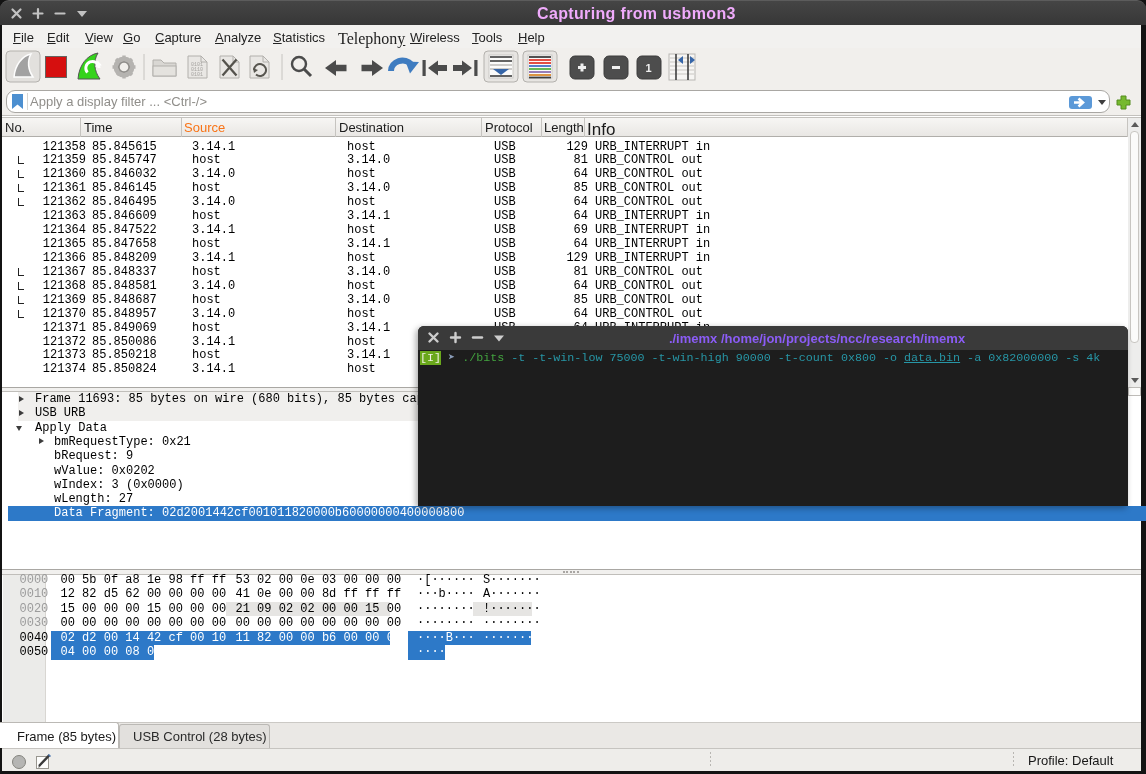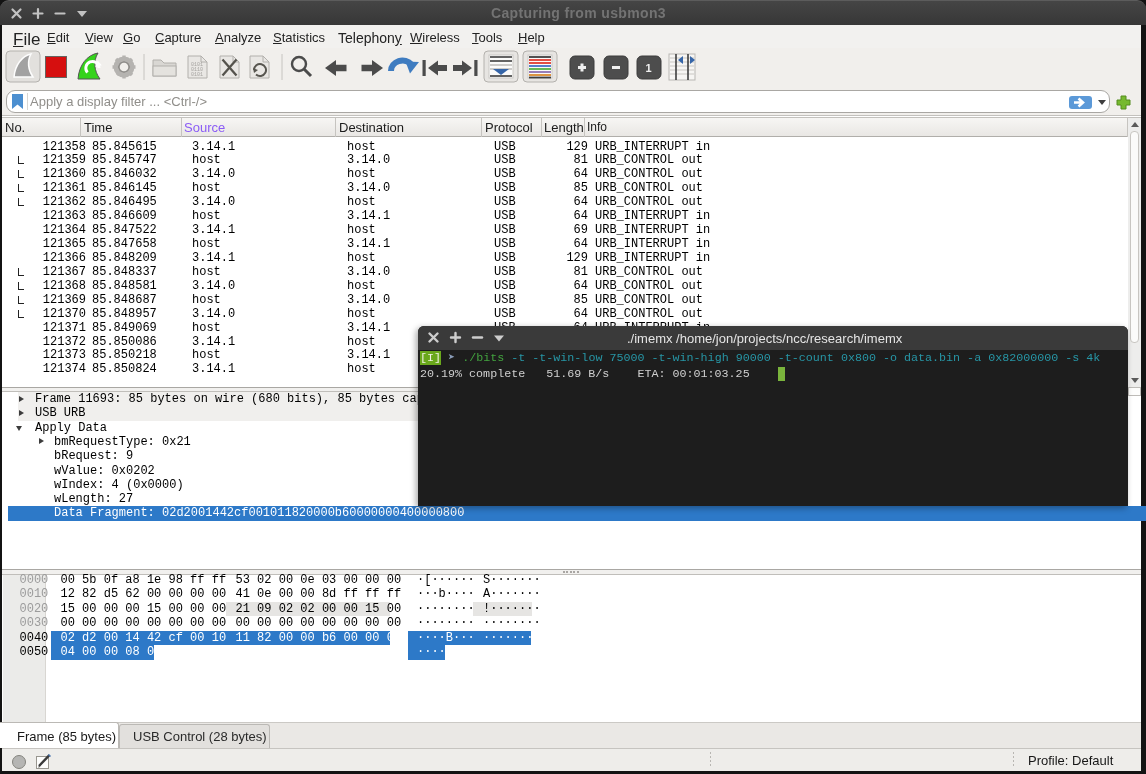--- a/index.html
+++ b/index.html
@@ -10,39 +10,39 @@
 .tri-r { width:0; height:0; border-left:5px solid #3c3c3c; border-top:3.5px solid transparent; border-bottom:3.5px solid transparent; }
 .tri-d { width:0; height:0; border-top:5px solid #3c3c3c; border-left:3.5px solid transparent; border-right:3.5px solid transparent; }
 .lmark { width:6px; height:8px; border-left:1px solid #222; border-bottom:1px solid #222; }
 </style></head><body>
 <div id="win">
 
 <div class="abs" style="left:0;top:0;width:1146px;height:774px;background:#131313;"></div>
 <div class="abs" style="left:2px;top:25px;width:1139px;height:746px;background:#fff;"></div>
 
 <div class="abs" style="left:0;top:0;width:1146px;height:25px;background:linear-gradient(#454545,#373737);border-radius:9px 9px 0 0;border-top:1px solid #5c5c5c;"></div>
-<div class="abs" style="left:491px;top:5px;font-size:14px;letter-spacing:0.35px;font-weight:bold;color:#737373;">Capturing from usbmon3</div>
+<div class="abs" style="left:537px;top:5px;font-size:16px;letter-spacing:0.35px;font-weight:bold;color:#f0abfc;">Capturing from usbmon3</div>
 
 <svg class="abs" style="left:8px;top:7px;" width="90" height="14" viewBox="0 0 90 14">
  <g stroke="#c2c2c2" stroke-width="2.2" fill="none" stroke-linecap="round">
   <path d="M4.5,2.5 L12.5,10.5 M12.5,2.5 L4.5,10.5"></path>
   <path d="M30,2 L30,11 M25.5,6.5 L34.5,6.5"></path>
   <path d="M47.5,6.5 L56.5,6.5"></path>
  </g>
  <path d="M69,4 L79,4 L74,10 Z" fill="#c2c2c2"></path>
 </svg>
 <div class="abs" style="left:2px;top:25px;width:1139px;height:23px;background:#f2f1ef;"></div>
-<div class="abs" style="left:13px;top:30px;font-size:17px;color:#232323;"><u>F</u>ile</div>
+<div class="abs" style="left:13px;top:30px;font-size:13px;color:#232323;"><u>F</u>ile</div>
 <div class="abs" style="left:47px;top:30px;font-size:13px;color:#232323;"><u>E</u>dit</div>
 <div class="abs" style="left:85px;top:30px;font-size:13px;color:#232323;"><u>V</u>iew</div>
 <div class="abs" style="left:123px;top:30px;font-size:13px;color:#232323;"><u>G</u>o</div>
 <div class="abs" style="left:155px;top:30px;font-size:13px;color:#232323;"><u>C</u>apture</div>
 <div class="abs" style="left:215px;top:30px;font-size:13px;color:#232323;"><u>A</u>nalyze</div>
 <div class="abs" style="left:273px;top:30px;font-size:13px;color:#232323;"><u>S</u>tatistics</div>
-<div class="abs" style="left:338px;top:30px;font-size:14px;color:#232323;">Telephon<u>y</u></div>
+<div class="abs" style="left:338px;top:30px;font-size:16px;color:#232323;font-family:Liberation Serif, serif;">Telephon<u>y</u></div>
 <div class="abs" style="left:410px;top:30px;font-size:13px;color:#232323;"><u>W</u>ireless</div>
 <div class="abs" style="left:472px;top:30px;font-size:13px;color:#232323;"><u>T</u>ools</div>
 <div class="abs" style="left:518px;top:30px;font-size:13px;color:#232323;"><u>H</u>elp</div>
 <div class="abs" style="left:2px;top:48px;width:1139px;height:68px;background:#f1efec;border-bottom:1px solid #c3c1bd;"></div>
 <svg class="abs" style="left:2px;top:48px;" width="720" height="40" viewBox="0 0 720 40">
 
  <rect x="4" y="3" width="34" height="31" rx="4" fill="#e2e0dd" stroke="#b4b2ae"></rect>
  <path d="M12,29 C13,17 20,8 29,6 C25,13 26,22 31,29 Z" fill="#a2a2a2" stroke="#fdfdfd" stroke-width="1.5"></path>
 
  <rect x="43.5" y="8.5" width="21" height="21" fill="#d60f0f" stroke="#666460"></rect>
@@ -153,25 +153,25 @@
 <svg class="abs" style="left:1069px;top:96px;" width="23" height="13" viewBox="0 0 23 13">
  <path d="M5,6.5 h8 M9.5,2.5 L14,6.5 L9.5,10.5" stroke="#fff" stroke-width="2.6" fill="none"></path>
 </svg>
 <div class="abs" style="left:1098px;top:100px;width:0;height:0;border-top:5px solid #3e3e3e;border-left:4.5px solid transparent;border-right:4.5px solid transparent;"></div>
 <svg class="abs" style="left:1116px;top:95px;" width="15" height="15" viewBox="0 0 15 15">
  <path d="M5,1 h5 v4 h4 v5 h-4 v4 h-5 v-4 h-4 v-5 h4 Z" fill="#76b92f" stroke="#548c1e"></path>
 </svg>
 <div class="abs" style="left:2px;top:117px;width:1139px;height:20px;background:linear-gradient(#f7f6f4,#e9e7e4);border-bottom:1px solid #b0aeaa;border-top:1px solid #c3c1bd;"></div>
 <div class="abs" style="left:5px;top:120px;font-size:13px;color:#1c1c1c;">No.</div>
 <div class="abs" style="left:84px;top:120px;font-size:13px;color:#1c1c1c;">Time</div>
-<div class="abs" style="left:184px;top:120px;font-size:13px;color:#8b5cf6;">Source</div>
+<div class="abs" style="left:184px;top:120px;font-size:13px;color:#f97316;">Source</div>
 <div class="abs" style="left:339px;top:120px;font-size:13px;color:#1c1c1c;">Destination</div>
 <div class="abs" style="left:485px;top:120px;font-size:13px;color:#1c1c1c;">Protocol</div>
 <div class="abs" style="left:544px;top:120px;font-size:13px;color:#1c1c1c;">Length</div>
-<div class="abs" style="left:587px;top:120px;font-size:12px;color:#1c1c1c;">Info</div>
+<div class="abs" style="left:587px;top:120px;font-size:17px;color:#1c1c1c;">Info</div>
 <div class="abs" style="left:80px;top:118px;width:1px;height:19px;background:#c6c4c0;"></div>
 <div class="abs" style="left:181px;top:118px;width:1px;height:19px;background:#c6c4c0;"></div>
 <div class="abs" style="left:335px;top:118px;width:1px;height:19px;background:#c6c4c0;"></div>
 <div class="abs" style="left:481px;top:118px;width:1px;height:19px;background:#c6c4c0;"></div>
 <div class="abs" style="left:541px;top:118px;width:1px;height:19px;background:#c6c4c0;"></div>
 <div class="abs" style="left:584px;top:118px;width:1px;height:19px;background:#c6c4c0;"></div>
 <div class="abs" style="left:1127px;top:118px;width:1px;height:19px;background:#c6c4c0;"></div>
 <div class="abs mono" style="left:0;top:139.5px;width:1141px;height:14.2px;line-height:14.2px;"><span class="abs" style="left:0;width:78px;text-align:right;">121358</span><span class="abs" style="left:84px;">85.845615</span><span class="abs" style="left:184px;">3.14.1</span><span class="abs" style="left:339px;">host</span><span class="abs" style="left:486px;">USB</span><span class="abs" style="left:530px;width:50px;text-align:right;">129</span><span class="abs" style="left:587px;">URB_INTERRUPT in</span></div>
 <div class="abs mono" style="left:0;top:153.4px;width:1141px;height:14.2px;line-height:14.2px;"><div class="lmark abs" style="left:10px;top:3px;"></div><span class="abs" style="left:0;width:78px;text-align:right;">121359</span><span class="abs" style="left:84px;">85.845747</span><span class="abs" style="left:184px;">host</span><span class="abs" style="left:339px;">3.14.0</span><span class="abs" style="left:486px;">USB</span><span class="abs" style="left:530px;width:50px;text-align:right;">81</span><span class="abs" style="left:587px;">URB_CONTROL out</span></div>
 <div class="abs mono" style="left:0;top:167.4px;width:1141px;height:14.2px;line-height:14.2px;"><div class="lmark abs" style="left:10px;top:3px;"></div><span class="abs" style="left:0;width:78px;text-align:right;">121360</span><span class="abs" style="left:84px;">85.846032</span><span class="abs" style="left:184px;">3.14.0</span><span class="abs" style="left:339px;">host</span><span class="abs" style="left:486px;">USB</span><span class="abs" style="left:530px;width:50px;text-align:right;">64</span><span class="abs" style="left:587px;">URB_CONTROL out</span></div>
@@ -198,21 +198,21 @@
 <div class="abs" style="left:2px;top:386.5px;width:1139px;height:5px;background:#f1f0ee;border-top:1px solid #a9a7a3;border-bottom:1px solid #c0beba;"></div>
 <div class="abs" style="left:2px;top:392px;width:1139px;height:176px;background:#fff;"></div>
 <div class="abs" style="left:18px;top:392px;width:1110px;height:28.6px;background:#f0efed;"></div>
 <div class="abs" style="left:1128px;top:387px;width:13px;height:9px;background:#fdfdfc;border:1px solid #bebcb8;"></div>
 <div class="abs mono" style="left:0;top:392.0px;width:1141px;height:14.4px;line-height:14.4px;"><div class="tri-r abs" style="left:11px;top:3.5px;"></div><span class="abs" style="left:27px;">Frame 11693: 85 bytes on wire (680 bits), 85 bytes captured (680 bits) on interface usbmon3, id 0</span></div>
 <div class="abs mono" style="left:0;top:406.3px;width:1141px;height:14.4px;line-height:14.4px;"><div class="tri-r abs" style="left:11px;top:3.5px;"></div><span class="abs" style="left:27px;">USB URB</span></div>
 <div class="abs mono" style="left:0;top:420.6px;width:1141px;height:14.4px;line-height:14.4px;"><div class="tri-d abs" style="left:8px;top:5px;"></div><span class="abs" style="left:27px;">Apply Data</span></div>
 <div class="abs mono" style="left:0;top:434.9px;width:1141px;height:14.4px;line-height:14.4px;"><div class="tri-r abs" style="left:31px;top:3.5px;"></div><span class="abs" style="left:46px;">bmRequestType: 0x21</span></div>
 <div class="abs mono" style="left:0;top:449.2px;width:1141px;height:14.4px;line-height:14.4px;"><span class="abs" style="left:46px;">bRequest: 9</span></div>
 <div class="abs mono" style="left:0;top:463.5px;width:1141px;height:14.4px;line-height:14.4px;"><span class="abs" style="left:46px;">wValue: 0x0202</span></div>
-<div class="abs mono" style="left:0;top:477.8px;width:1141px;height:14.4px;line-height:14.4px;"><span class="abs" style="left:46px;">wIndex: 4 (0x0000)</span></div>
+<div class="abs mono" style="left:0;top:477.8px;width:1141px;height:14.4px;line-height:14.4px;"><span class="abs" style="left:46px;">wIndex: 3 (0x0000)</span></div>
 <div class="abs mono" style="left:0;top:492.1px;width:1141px;height:14.4px;line-height:14.4px;"><span class="abs" style="left:46px;">wLength: 27</span></div>
 <div class="abs mono" style="left:0;top:506.4px;width:1146px;height:14.3px;line-height:14.3px;background:#2d79c8;color:#fff;"><span class="abs" style="left:46px;">Data Fragment: 02d2001442cf001011820000b60000000400000800</span></div>
 <div class="abs" style="left:2px;top:568.5px;width:1139px;height:6px;background:#f1f0ee;border-top:1px solid #a9a7a3;border-bottom:1px solid #c0beba;"></div>
 <div class="abs" style="left:563px;top:570.5px;width:2px;height:2px;background:#908e8a;border-radius:1px;"></div>
 <div class="abs" style="left:563px;top:388px;width:2px;height:2px;background:#908e8a;border-radius:1px;"></div>
 <div class="abs" style="left:566px;top:570.5px;width:2px;height:2px;background:#908e8a;border-radius:1px;"></div>
 <div class="abs" style="left:566px;top:388px;width:2px;height:2px;background:#908e8a;border-radius:1px;"></div>
 <div class="abs" style="left:570px;top:570.5px;width:2px;height:2px;background:#908e8a;border-radius:1px;"></div>
 <div class="abs" style="left:570px;top:388px;width:2px;height:2px;background:#908e8a;border-radius:1px;"></div>
 <div class="abs" style="left:573px;top:570.5px;width:2px;height:2px;background:#908e8a;border-radius:1px;"></div>
@@ -255,18 +255,17 @@
 <div class="abs" style="left:418px;top:326px;width:710px;height:180px;border-radius:6px 6px 0 0;background:#1d1d1d;box-shadow:-2px 2px 6px rgba(0,0,0,0.35);">
  <div class="abs" style="left:0;top:0;width:710px;height:24px;background:#3a3a3a;border-radius:6px 6px 0 0;"></div>
  <svg class="abs" style="left:1px;top:5px;" width="95" height="14" viewBox="0 0 95 14">
   <g stroke="#cdcdcd" stroke-width="2.4" fill="none" stroke-linecap="round">
    <path d="M10.5,2.5 L18.5,10.5 M18.5,2.5 L10.5,10.5"></path>
    <path d="M36.5,2 L36.5,11 M32,6.5 L41,6.5"></path>
    <path d="M54,6.5 L63,6.5"></path>
   </g>
   <path d="M75,4.5 L85,4.5 L80,10.5 Z" fill="#cdcdcd"></path>
  </svg>
- <div class="abs" style="left:209px;top:5px;width:380px;font-size:13px;font-weight:normal;color:#e5e5e5;">./imemx /home/jon/projects/ncc/research/imemx</div>
+ <div class="abs" style="left:209px;top:5px;width:380px;text-align:center;font-size:13px;font-weight:bold;color:#8b5cf6;">./imemx /home/jon/projects/ncc/research/imemx</div>
  <div class="abs" style="left:0;top:24px;width:710px;height:156px;font-family:'Liberation Mono',monospace;font-size:11.7px;color:#cfcfcf;white-space:pre;">
-  <div class="abs" style="left:2px;top:1px;height:15px;line-height:15px;"><span style="background:#6aa81c;color:#f2f2e4;">[I]</span> <span style="color:#8a9cb8;">➤</span> <span style="color:#43a33f;">./bits</span> <span style="color:#2796a6;">-t -t-win-low 75000 -t-win-high 90000 -t-count 0x800 -o <span style="">data.bin</span> -a 0x82000000 -s 4k</span></div>
-  <div class="abs" style="left:2px;top:16.5px;height:15px;line-height:15px;">20.19% complete   51.69 B/s    ETA: 00:01:03.25    <span style="background:#7ab43c;color:#7ab43c;">&nbsp;</span></div>
+  <div class="abs" style="left:2px;top:1px;height:15px;line-height:15px;"><span style="background:#6aa81c;color:#f2f2e4;">[I]</span> <span style="color:#8a9cb8;">➤</span> <span style="color:#43a33f;">./bits</span> <span style="color:#2796a6;">-t -t-win-low 75000 -t-win-high 90000 -t-count 0x800 -o <span style="text-decoration:underline;">data.bin</span> -a 0x82000000 -s 4k</span></div>
  </div>
 </div>
 </div>
 </body></html>

